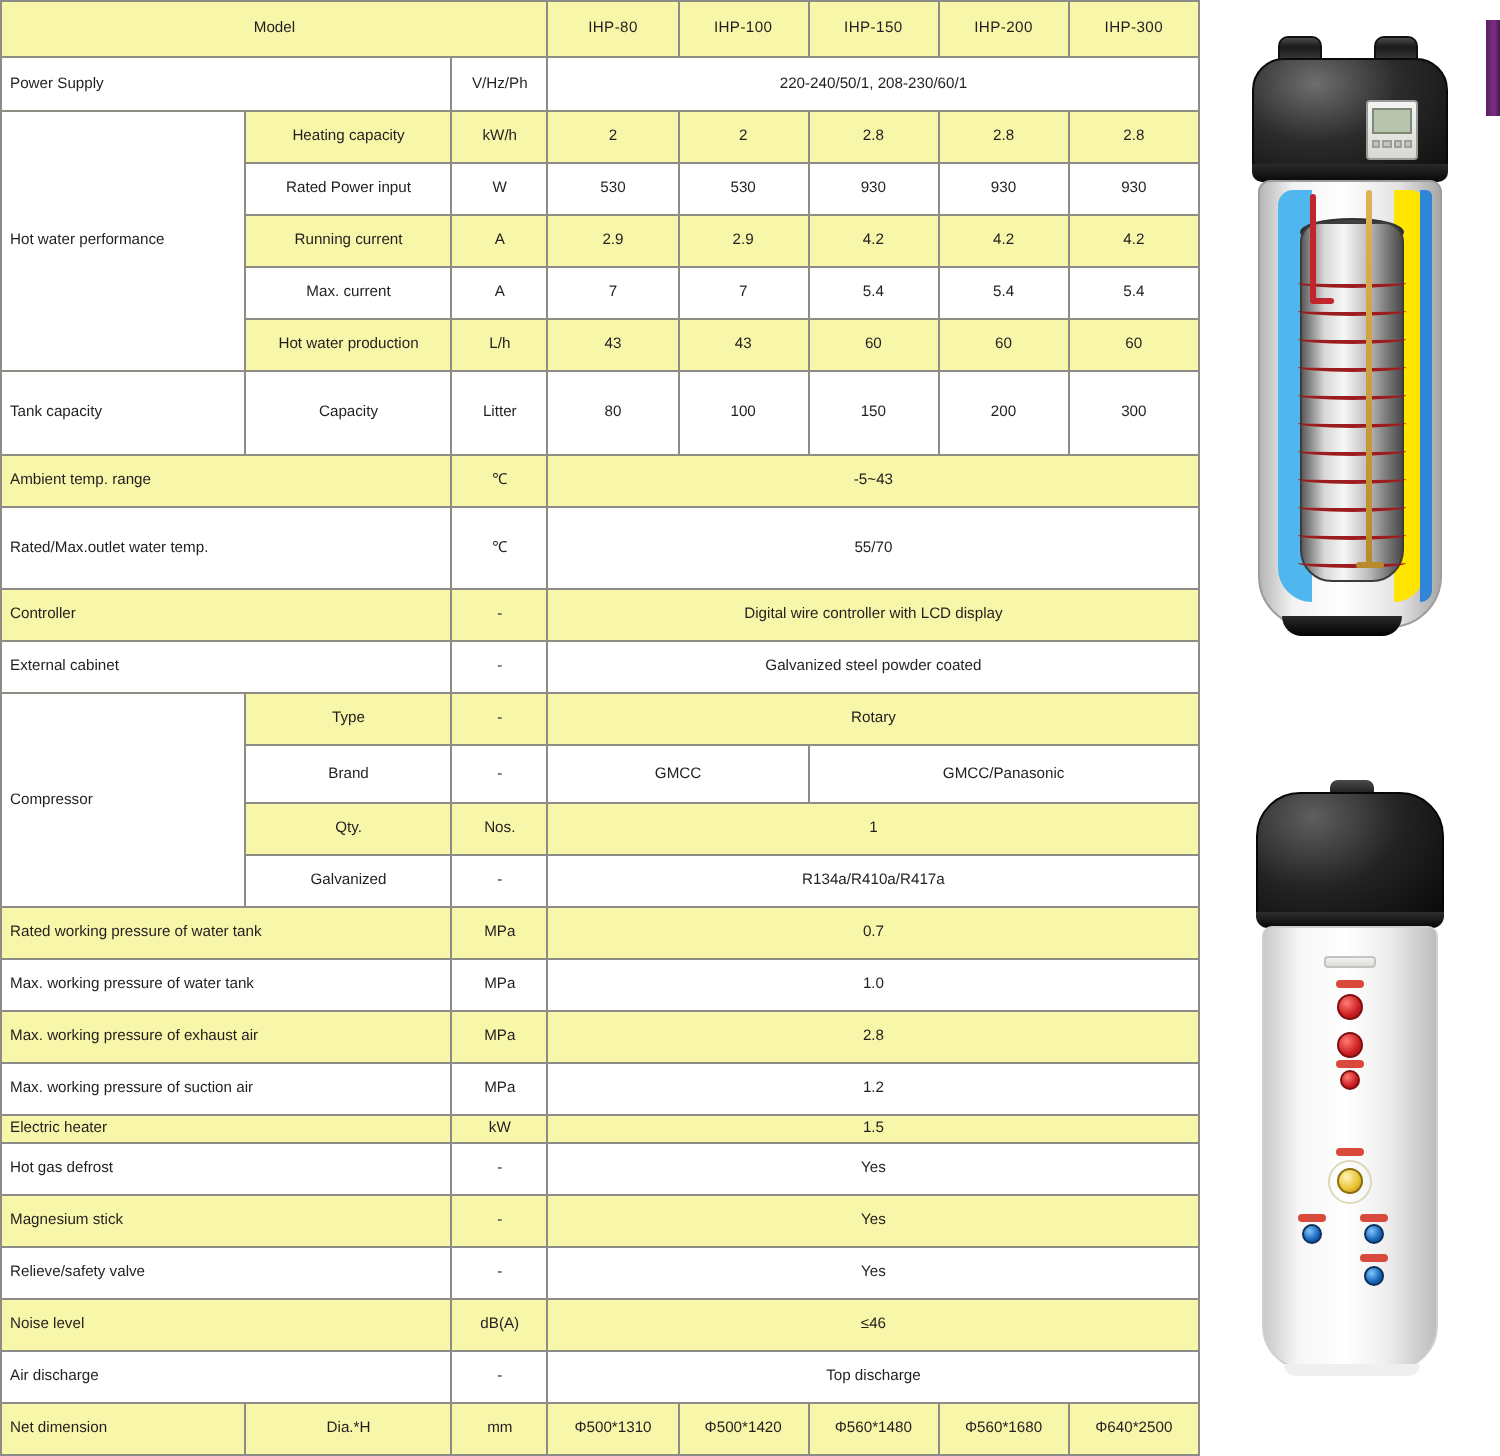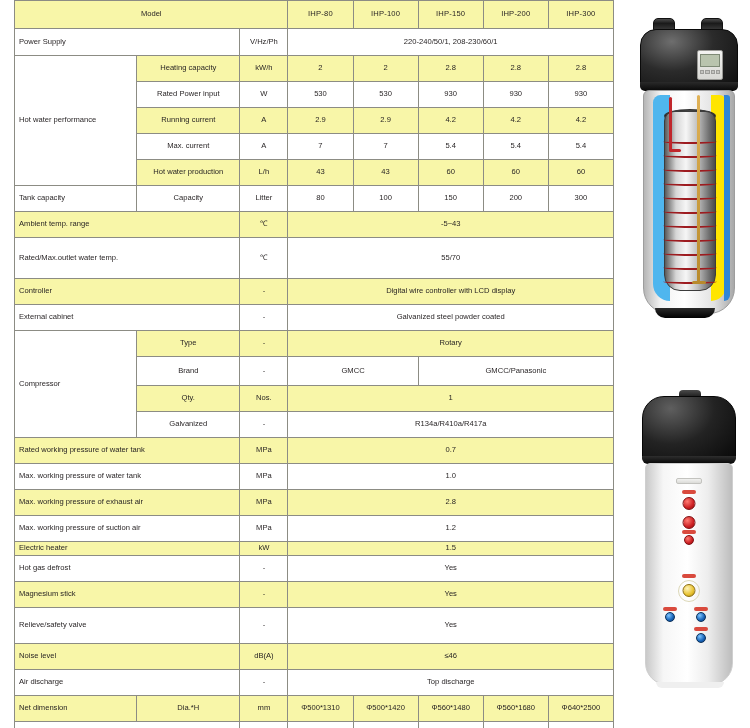--- a/index.html
+++ b/index.html
@@ -16,21 +16,20 @@
     display: flex;
     background: #fff;
   }
 
   
   .table-wrap {
     width: 600px;
     height: 728px;
     flex: 0 0 600px;
     background: #fff;
-    margin-left: 14px;
   }
   table.spec {
     width: 600px;
     height: 728px;
     border-collapse: collapse;
     table-layout: fixed;
     border: 1px solid #8c8c84;
   }
   table.spec td, table.spec th {
     border: 1px solid #8c8c84;
@@ -361,21 +360,21 @@
         <tr style="height:26px">
           <td class="yel ctr">Hot water production</td>
           <td class="yel ctr">L/h</td>
           <td class="yel ctr">43</td>
           <td class="yel ctr">43</td>
           <td class="yel ctr">60</td>
           <td class="yel ctr">60</td>
           <td class="yel ctr">60</td>
         </tr>
 
-        <tr style="height:26px">
+        <tr style="height:42px">
           <td class="wht lft">Tank capacity</td>
           <td class="wht ctr">Capacity</td>
           <td class="wht ctr">Litter</td>
           <td class="wht ctr">80</td>
           <td class="wht ctr">100</td>
           <td class="wht ctr">150</td>
           <td class="wht ctr">200</td>
           <td class="wht ctr">300</td>
         </tr>
 
@@ -455,21 +454,21 @@
         <tr style="height:26px">
           <td class="wht lft" colspan="2">Hot gas defrost</td>
           <td class="wht ctr">-</td>
           <td class="wht ctr" colspan="5">Yes</td>
         </tr>
         <tr style="height:26px">
           <td class="yel lft" colspan="2">Magnesium stick</td>
           <td class="yel ctr">-</td>
           <td class="yel ctr" colspan="5">Yes</td>
         </tr>
-        <tr style="height:36px">
+        <tr style="height:26px">
           <td class="wht lft" colspan="2">Relieve/safety valve</td>
           <td class="wht ctr">-</td>
           <td class="wht ctr" colspan="5">Yes</td>
         </tr>
         <tr style="height:26px">
           <td class="yel lft" colspan="2">Noise level</td>
           <td class="yel ctr">dB(A)</td>
           <td class="yel ctr" colspan="5">≤46</td>
         </tr>
         <tr style="height:26px">

